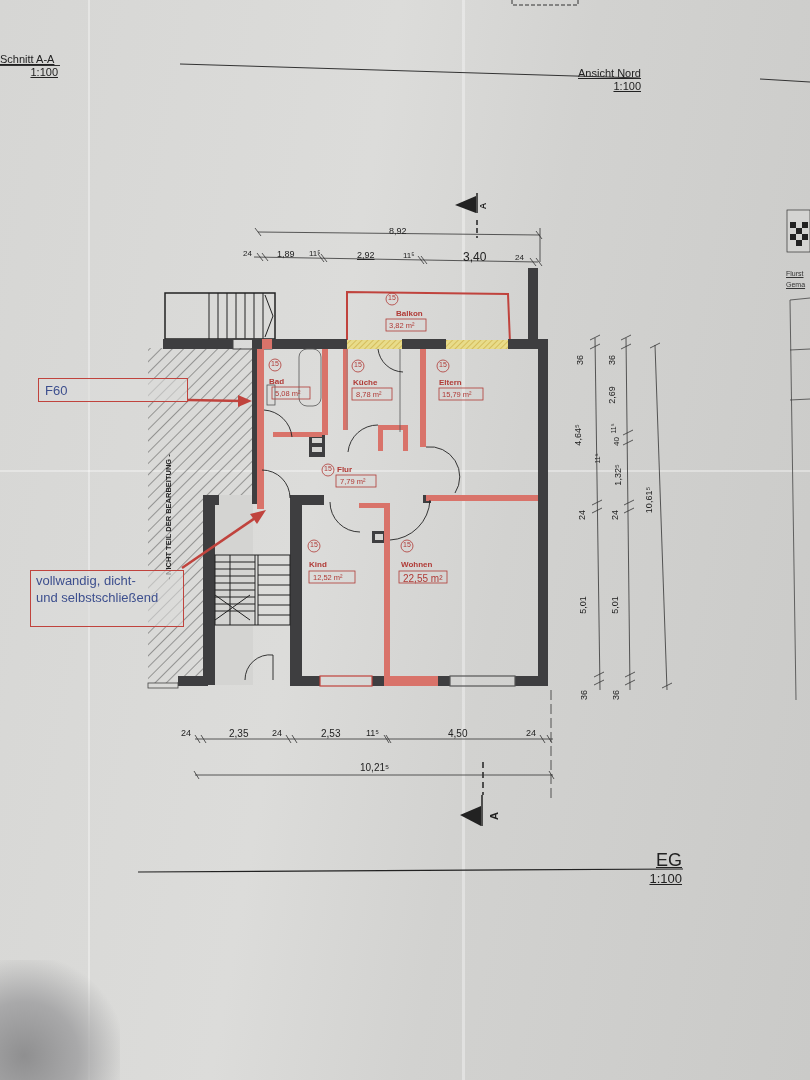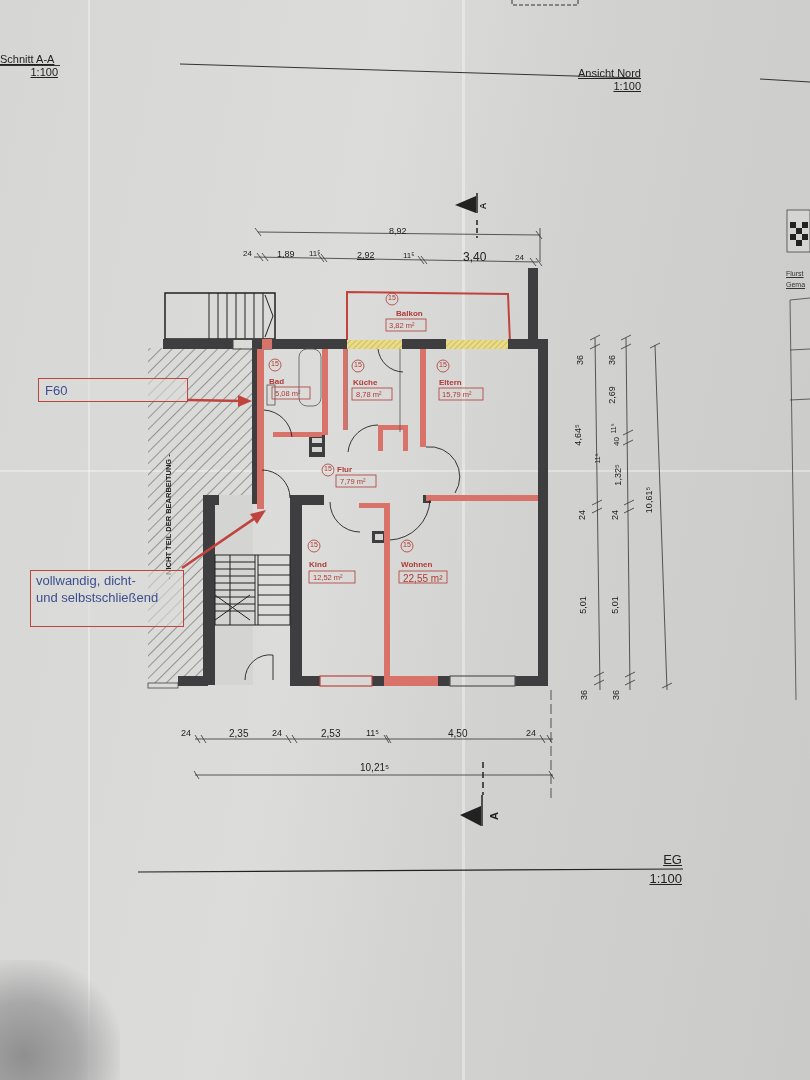--- a/index.html
+++ b/index.html
@@ -20,21 +20,21 @@
 <div class="fold" style="left:462px;top:0;width:3px;height:1080px;"></div>
 <div class="fold" style="left:0;top:470px;width:810px;height:2px;"></div>
 
 <div class="label" style="left:0;top:53px;">Schnitt A-A</div>
 <div class="label r" style="left:0;top:66px;width:58px;">1:100</div>
 <div style="position:absolute;left:0;top:65px;width:60px;height:1px;background:#333;"></div>
 
 <div class="label r" style="left:540px;top:67px;width:101px;">Ansicht Nord</div>
 <div class="label r" style="left:540px;top:80px;width:101px;">1:100</div>
 
-<div class="label r" style="left:600px;top:853px;width:82px;font-size:13px;line-height:14px;">EG</div>
+<div class="label r" style="left:600px;top:853px;width:82px;font-size:18px;line-height:14px;">EG</div>
 <div class="label r" style="left:600px;top:872px;width:82px;font-size:13px;line-height:14px;">1:100</div>
 
 <div class="label" style="left:786px;top:268px;font-size:7px;color:#333;">Flurst</div>
 <div class="label" style="left:786px;top:279px;font-size:7px;color:#333;">Gema</div>
 
 <svg width="810" height="1080" viewBox="0 0 810 1080">
   <defs>
     <pattern id="hatch" width="8" height="8" patternUnits="userSpaceOnUse" patternTransform="rotate(45)">
       <line x1="0" y1="0" x2="0" y2="8" stroke="#333" stroke-width="1"></line>
     </pattern>

